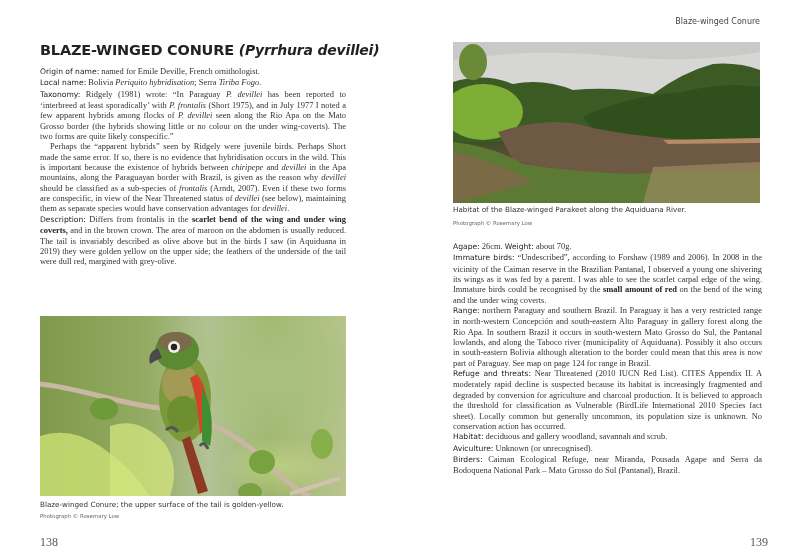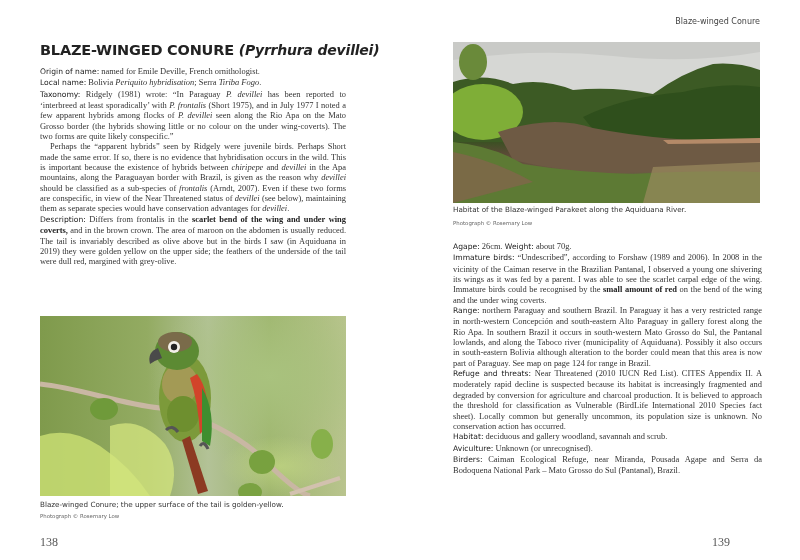--- a/index.html
+++ b/index.html
@@ -180,13 +180,13 @@
   <p>
     <span class="lbl">Aviculture:</span>
     <span>Unknown (or unrecognised).</span>
   </p>
   <p>
     <span class="lbl">Birders:</span>
     <span>Caiman Ecological Refuge, near Miranda, Pousada Agape and Serra da Bodoquena National Park – Mato Grosso do Sul (Pantanal), Brazil.</span>
   </p>
 </div>
 
-<div class="folio" style="left:712px; top:535px;">139</div>
+<div class="folio" style="left:750px; top:535px;">139</div>
 
 </body></html>

